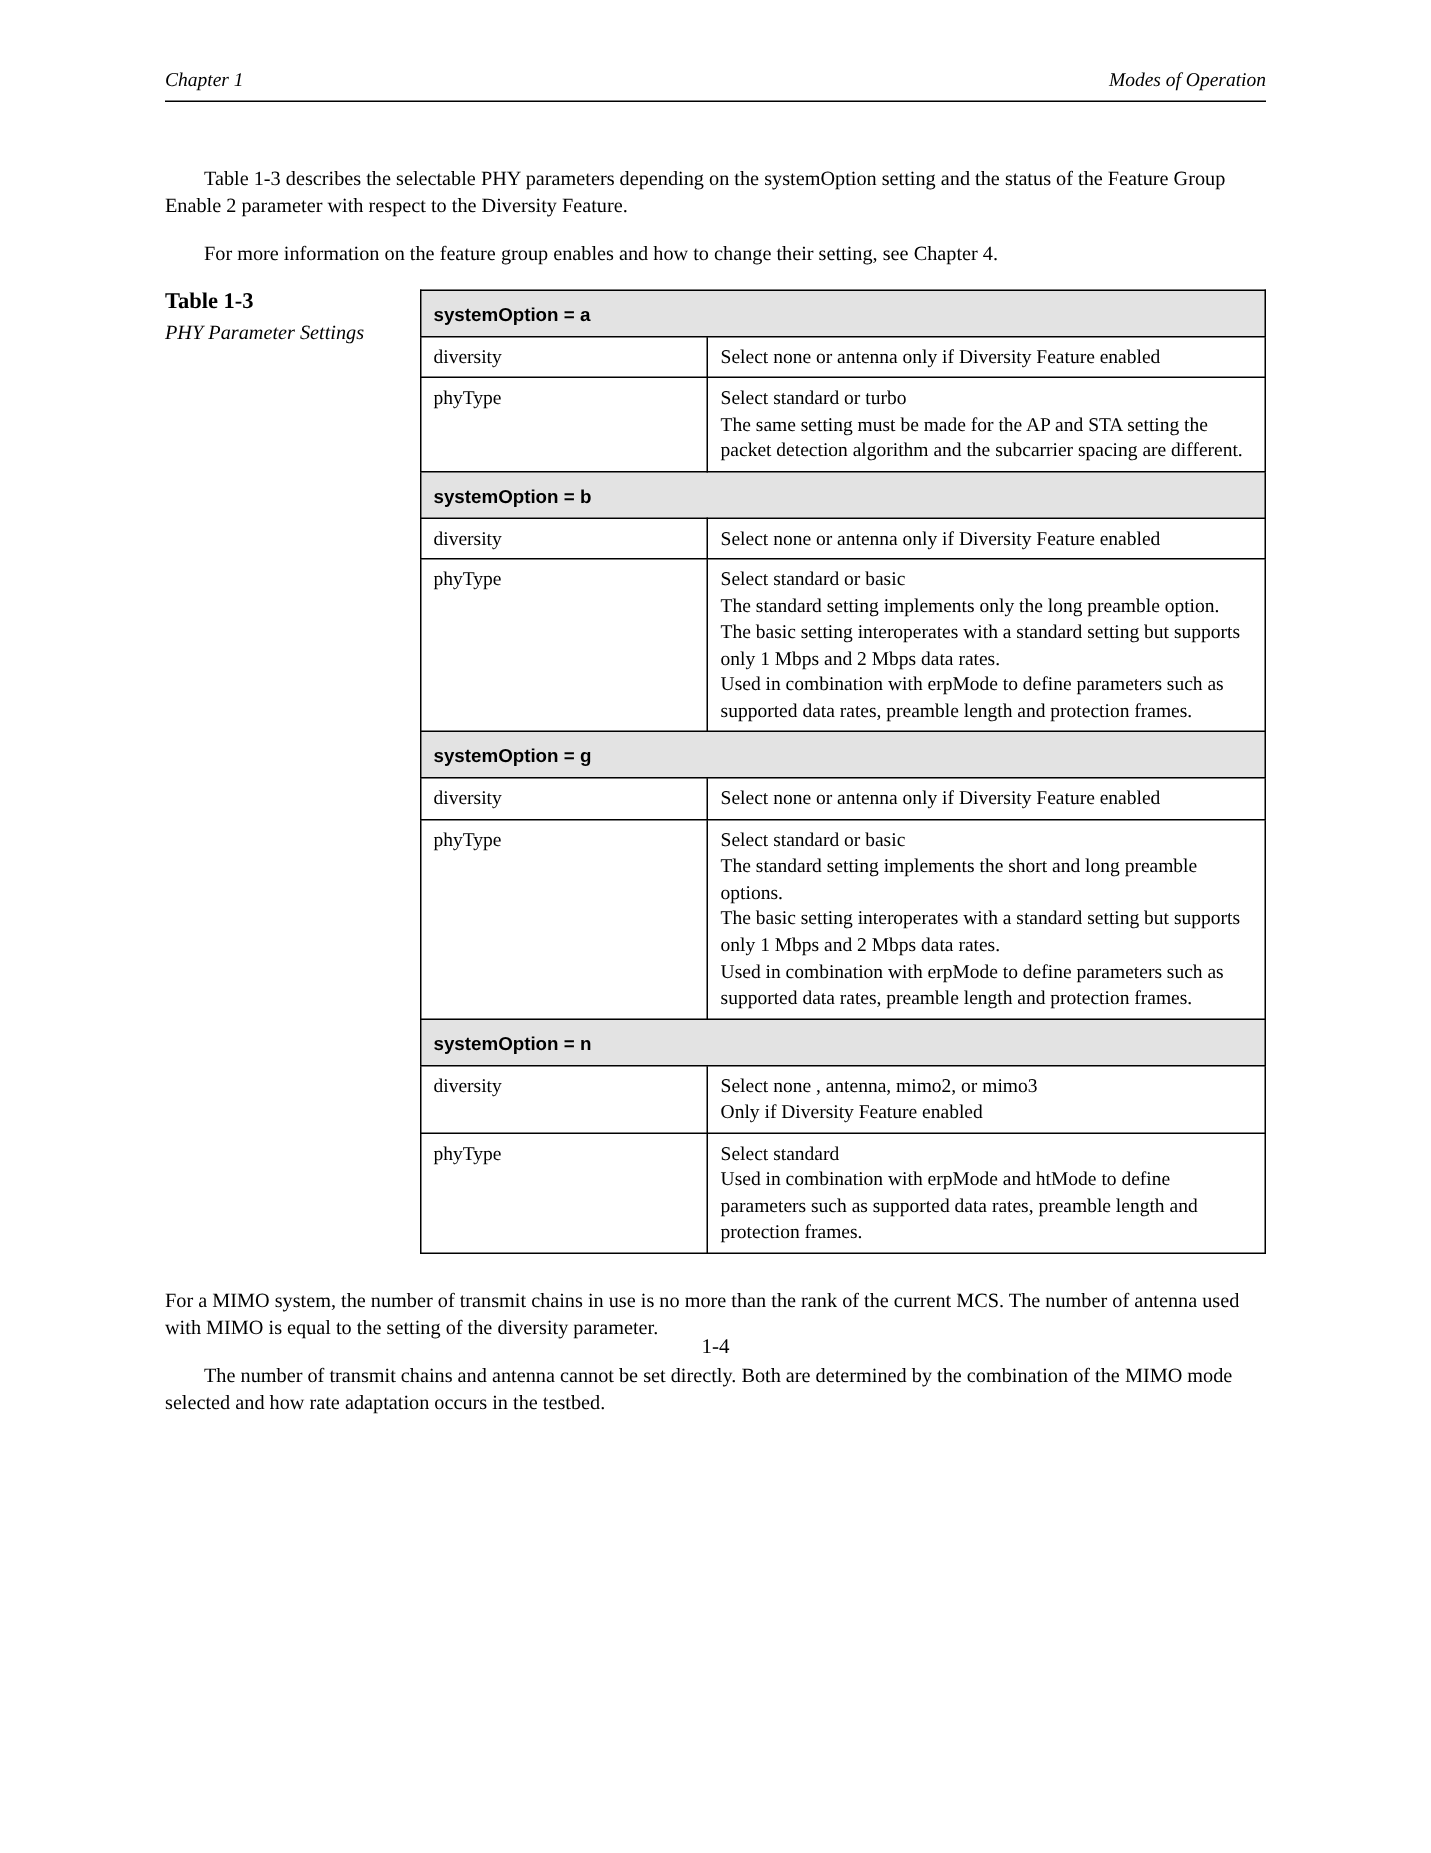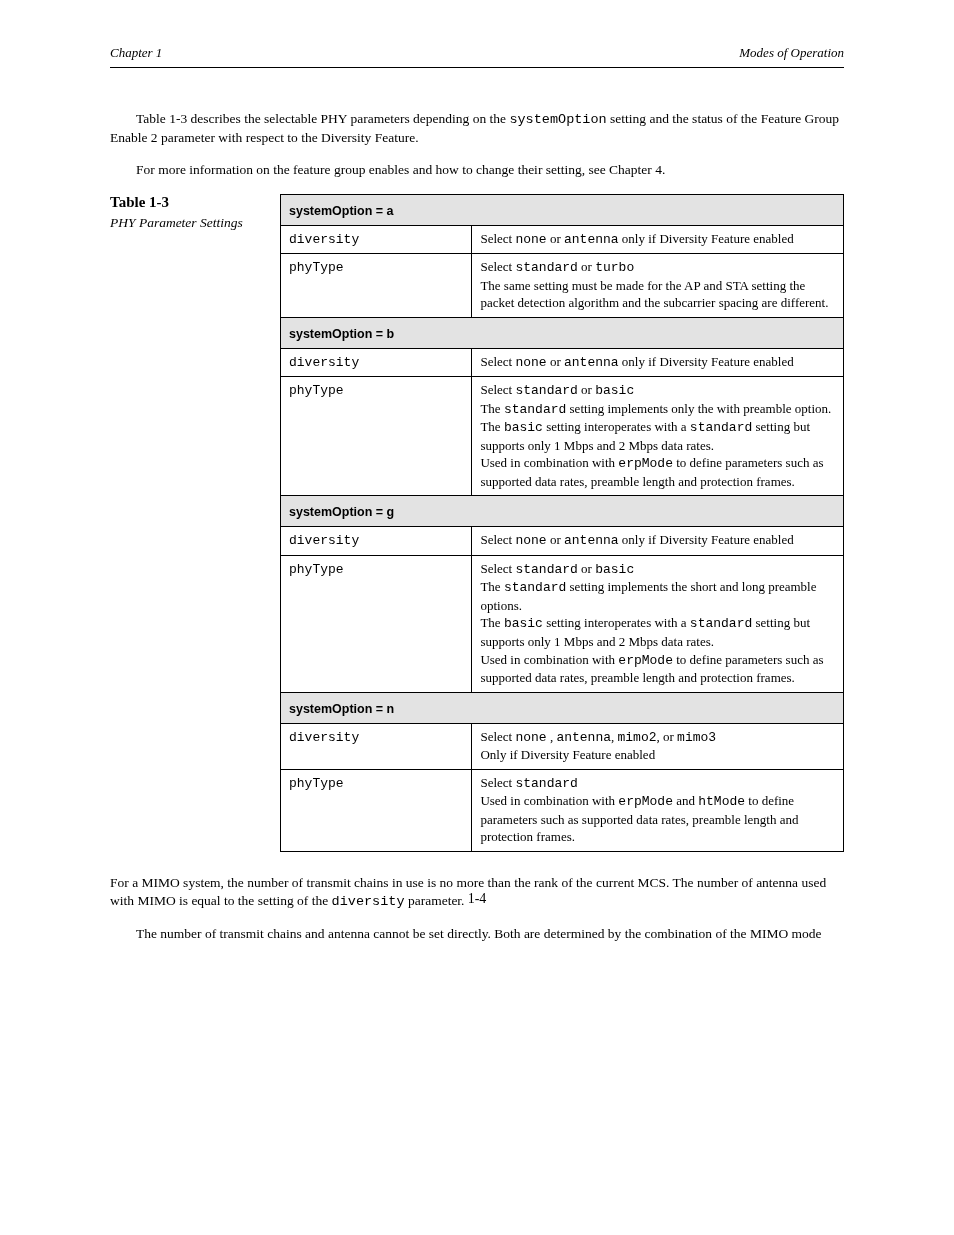--- a/index.html
+++ b/index.html
@@ -81,21 +81,21 @@
   table.params tr.section td {
     background: #e3e3e3;
     font-weight: bold;
     font-family: "Helvetica Neue", Arial, sans-serif;
     font-size: 12.5px;
     padding-top: 8px;
     padding-bottom: 5px;
   }
   table.params .c1 { width: 34%; }
   table.params .c2 { width: 66%; }
-  .mono { font-family: Liberation Mono, monospace; }
+  .mono { font-family: Liberation Serif, serif; }
 
   .aftertext {
     margin-top: 22px;
     font-size: 13.5px;
     line-height: 1.35;
   }
   .aftertext p { margin: 0 0 14px 0; text-indent: 26px; }
   .aftertext p:first-child { text-indent: 0; }
 
   .footer {
@@ -159,21 +159,21 @@
               <tr>
                 <td><span class="mono">diversity</span></td>
                 <td>
                   <div><span>Select </span><span class="mono">none</span><span> or </span><span class="mono">antenna</span><span> only if Diversity Feature enabled</span></div>
                 </td>
               </tr>
               <tr>
                 <td><span class="mono">phyType</span></td>
                 <td>
                   <div><span>Select </span><span class="mono">standard</span><span> or </span><span class="mono">basic</span></div>
-                  <div><span>The </span><span class="mono">standard</span><span> setting implements only the with preamble option.</span></div>
+                  <div><span>The </span><span class="mono">standard</span><span> setting implements only the long preamble option.</span></div>
                   <div><span>The </span><span class="mono">basic</span><span> setting interoperates with a </span><span class="mono">standard</span><span> setting but supports only 1 Mbps and 2 Mbps data rates.</span></div>
                   <div><span>Used in combination with </span><span class="mono">erpMode</span><span> to define parameters such as supported data rates, preamble length and protection frames.</span></div>
                 </td>
               </tr>
               <tr class="section">
                 <td colspan="2">systemOption = g</td>
               </tr>
               <tr>
                 <td><span class="mono">diversity</span></td>
                 <td>

